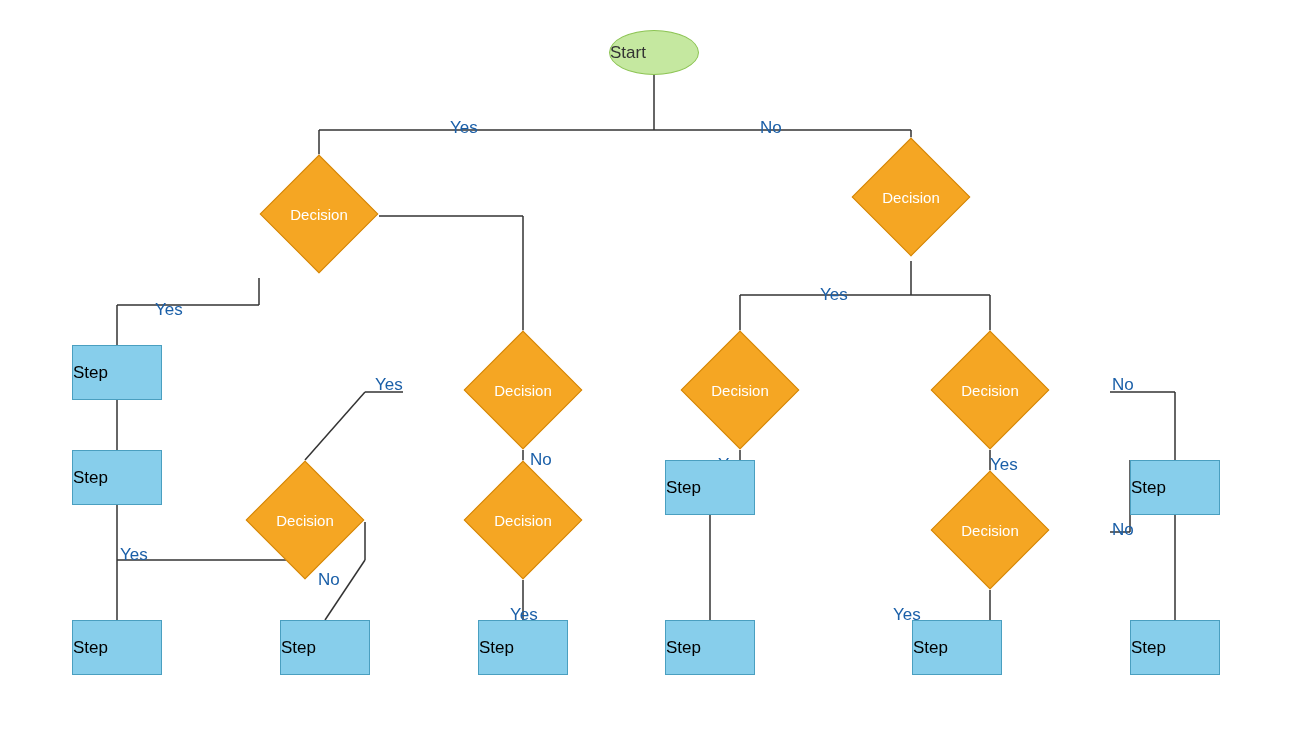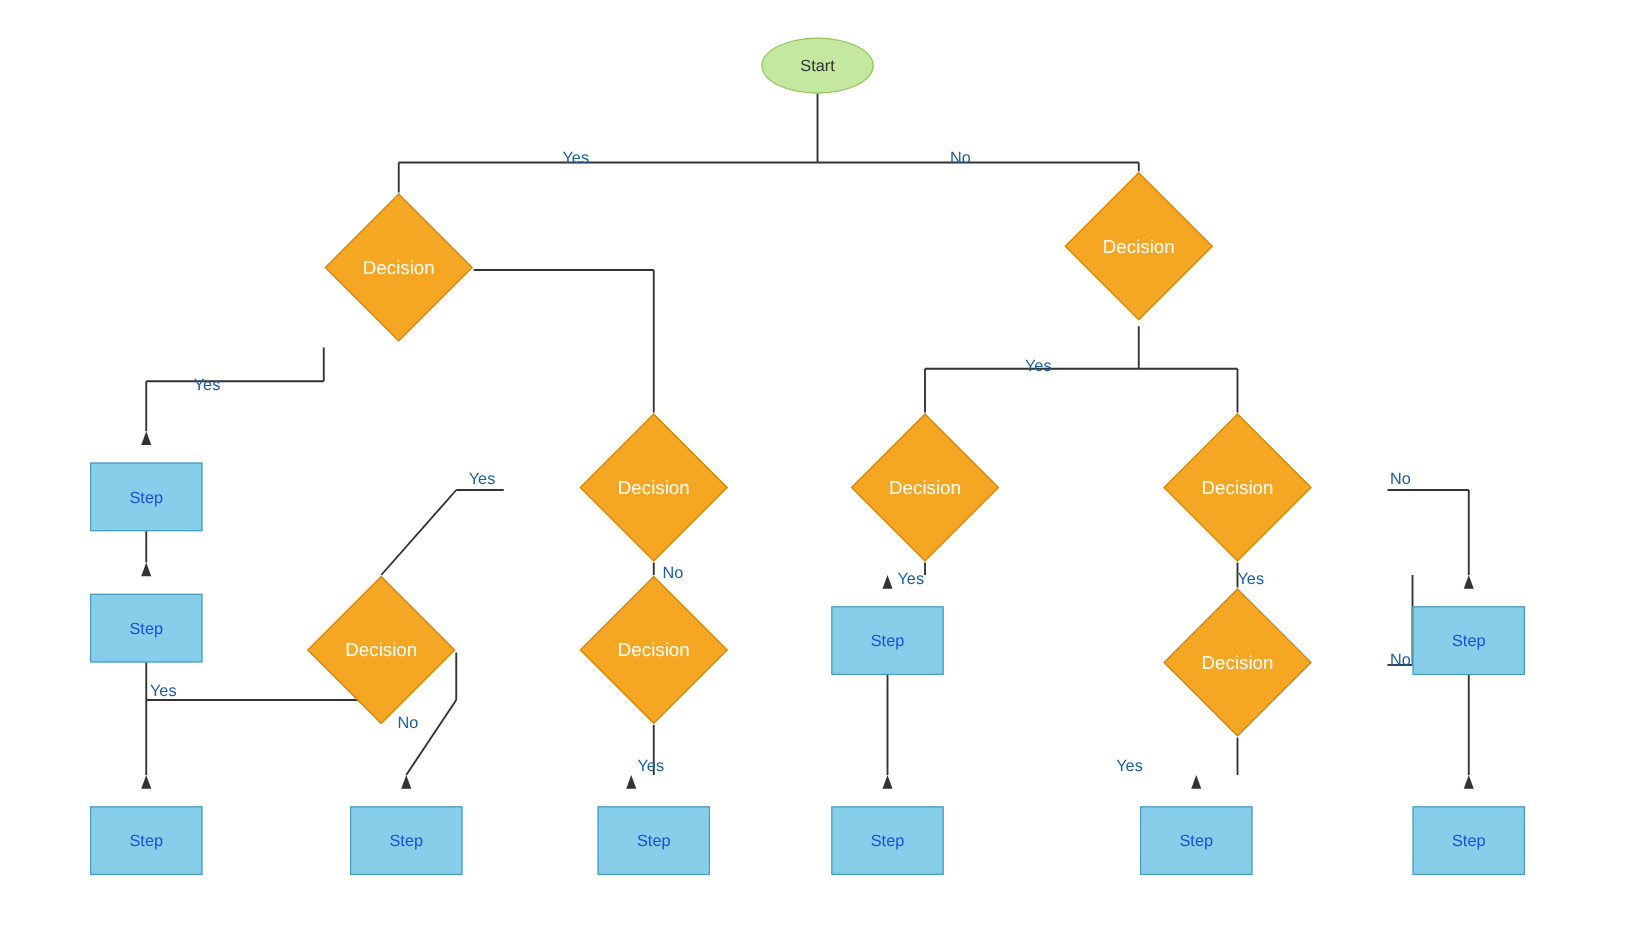--- a/index.html
+++ b/index.html
@@ -19,23 +19,23 @@
       position: absolute;
       top: 0; left: 0;
       width: 1308px;
       height: 752px;
       pointer-events: none;
     }
     .node {
       position: absolute;
       display: flex;
       align-items: center;
-      justify-content: center;
+      justify-content: flex-start;
       text-align: center;
-      font-size: 13px;
+      font-size: 17px;
       font-weight: 500;
     }
     .oval {
       background: #c5e8a0;
       border: 1.5px solid #8dc454;
       border-radius: 50%;
       width: 90px;
       height: 45px;
       color: #333;
     }
@@ -65,26 +65,25 @@
       font-size: 15px;
       font-weight: 500;
       color: #fff;
       z-index: 2;
     }
     .rect {
       background: #87ceeb;
       border: 1.5px solid #4a9fc0;
       width: 90px;
       height: 55px;
-      color: #1d4ed8;
-      margin-top: 25px;
+      color: #000000;
     }
     .edge-label {
       position: absolute;
-      font-size: 13px;
+      font-size: 17px;
       color: #1a5fa8;
       font-weight: 400;
       text-align: right;
     }
   </style>
 </head>
 <body>
 
 <div id="flowchart">
   <svg id="lines">

